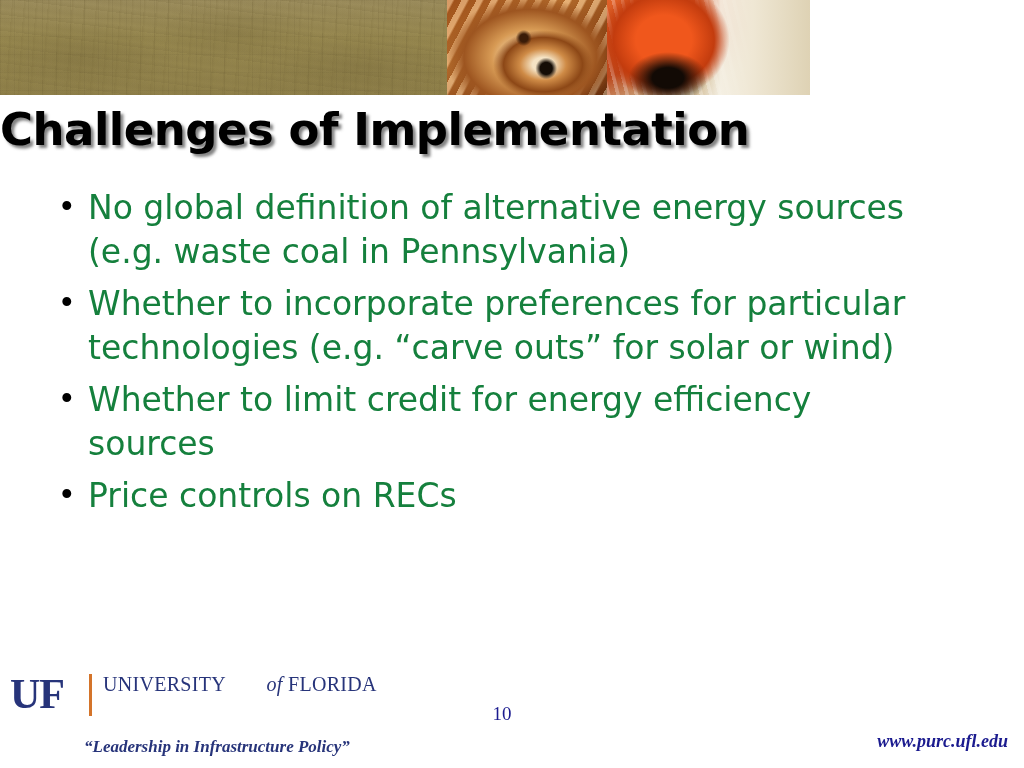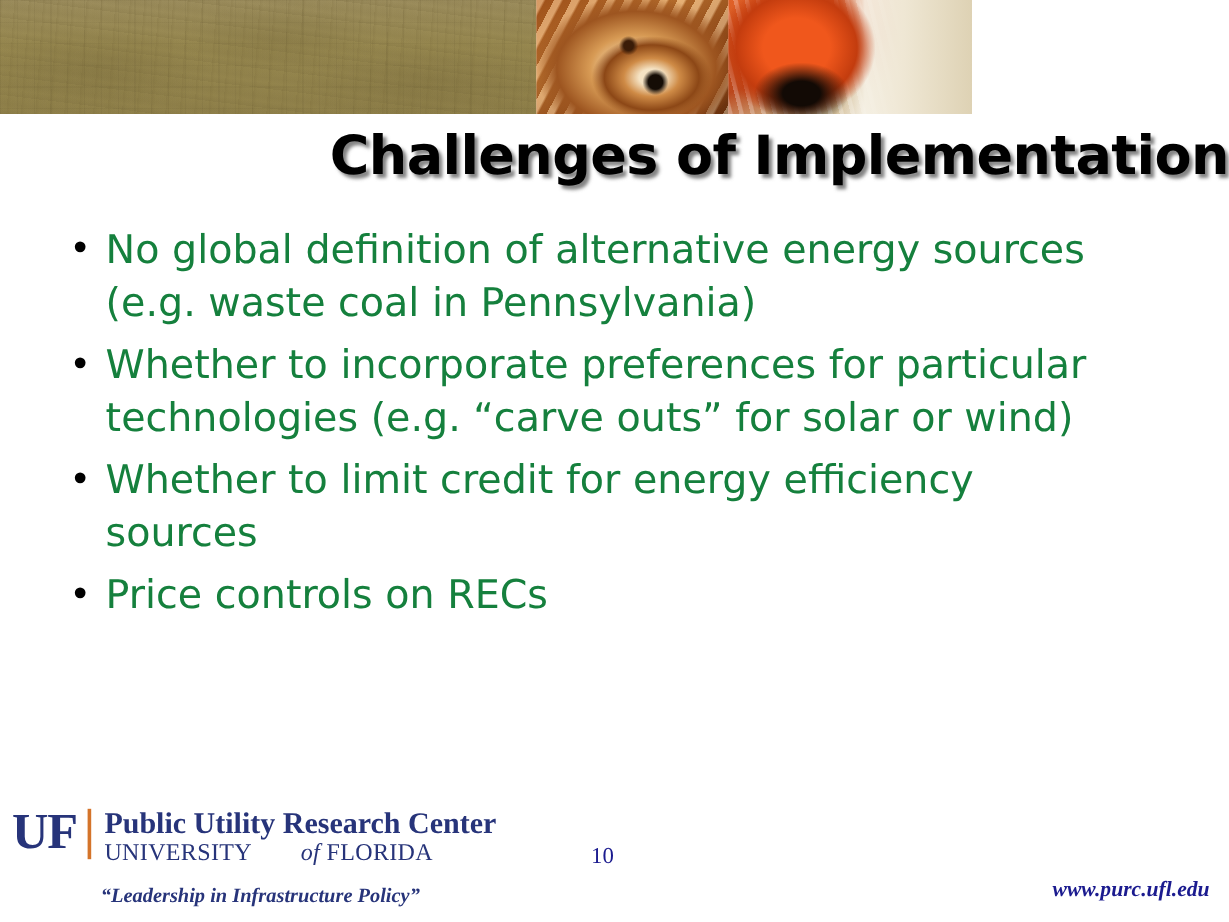--- a/index.html
+++ b/index.html
@@ -79,21 +79,21 @@
       radial-gradient(ellipse 46px 40px at 30% 62%, #c98f3e 0 26%, #5d3a14 70%, rgba(0,0,0,0) 92%),
       linear-gradient(125deg, #2a1a0c 0%, #7a4f1c 28%, #d0a košt 0%, #c79a4a 52%, #6b421a 78%, #24170a 100%),
       linear-gradient(125deg, #2a1a0c 0%, #7a4f1c 30%, #c79a4a 54%, #6b421a 78%, #24170a 100%);
   }
 
   
   .slide-title {
     position: absolute;
     left: 0; top: 103px;
     width: 1024px;
-    text-align: right;
+    text-align: left;
     font-family: "DejaVu Sans", sans-serif;
     font-weight: bold;
     font-size: 45px;
     letter-spacing: -0.5px;
     color: #000000;
     text-shadow: 3px 3px 3px rgba(90,90,90,0.75);
   }
 
   
   .bullets {
@@ -134,21 +134,21 @@
     display: flex;
     align-items: flex-start;
   }
   .uf-mark {
     font-family: "Liberation Serif", serif;
     font-weight: bold;
     font-size: 42px;
     line-height: 42px;
     color: #27347a;
     letter-spacing: -1px;
-    padding-right: 9px;
+    padding-right: 25px;
     text-align: right;
   }
   .uf-divider {
     width: 3px;
     height: 42px;
     background: #d4742a;
     margin-right: 11px;
     margin-top: 1px;
   }
   .uf-words { padding-top: 0px; }
@@ -232,21 +232,20 @@
     <div class="bullet-dot">•</div>
     <div class="bullet-text">Price controls on RECs</div>
   </div>
 
 </div>
 
 <div class="footer-logo">
   <div class="uf-mark">UF</div>
   <div class="uf-divider"></div>
   <div class="uf-words">
-    <div class="uf-purc">Public Utility Research Center</div>
     <div class="uf-univ"><span>UNIVERSITY</span> <span class="of">of</span> <span>FLORIDA</span></div>
   </div>
 </div>
 
 <div class="footer-tagline">“Leadership in Infrastructure Policy”</div>
 
 <div class="page-number">10</div>
 
 <div class="footer-url">www.purc.ufl.edu</div>
 

